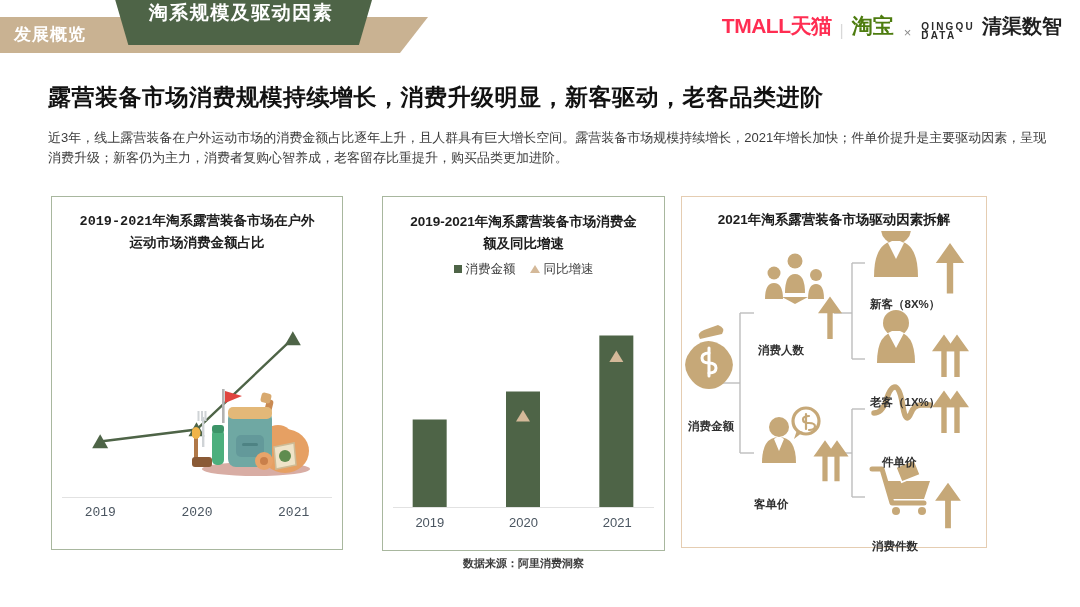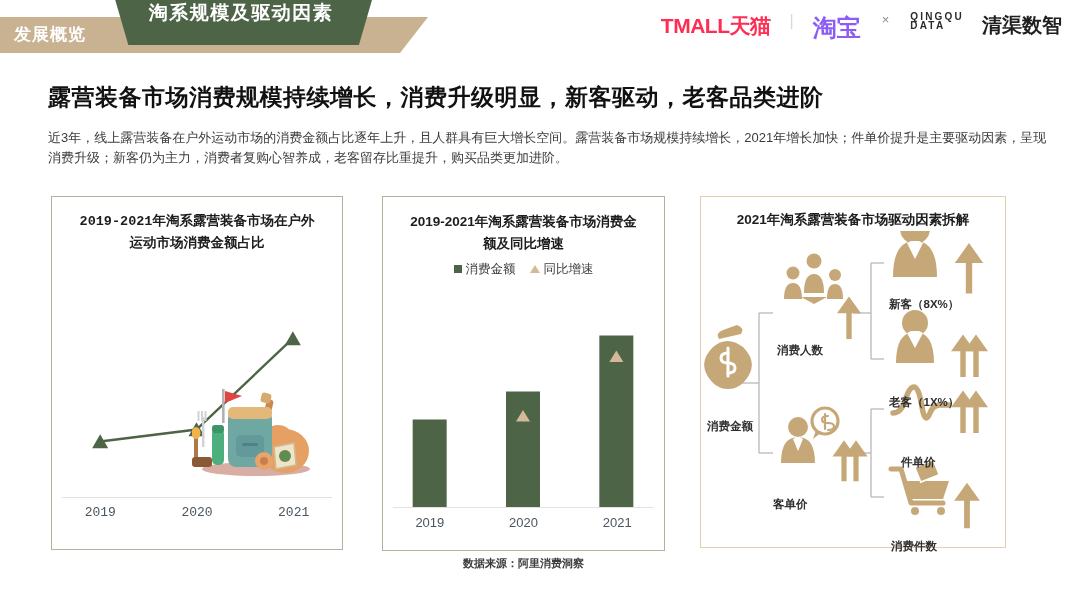--- a/index.html
+++ b/index.html
@@ -34,25 +34,25 @@
     clip-path: polygon(2% 0%, 100% 0%, 95% 100%, 7% 100%);
     display: flex; justify-content: center;
   }
   .header-tab-label {
     font-size: 19px; font-weight: 700; color: #ffffff; letter-spacing: 1.5px;
   }
 
   
   .logo-row {
     position: absolute; right: 18px; top: 12px;
-    display: flex; align-items: flex-start; gap: 18px;
+    display: flex; align-items: flex-end; gap: 7px;
   }
   .logo-tmall { font-size: 21px; font-weight: 700; color: #ff2d52; letter-spacing: -0.5px; }
   .logo-sep { font-size: 16px; color: #d8d8d8; margin: 0 1px; }
-  .logo-taobao { font-size: 24px; font-weight: 700; color: #8b5cf6; }
+  .logo-taobao { font-size: 21px; font-weight: 700; color: #4d7c0f; }
   .logo-x { font-size: 13px; color: #8a8a8a; margin: 0 3px; }
   .logo-qingqu {
     display: flex; flex-direction: column; line-height: 9px;
     font-size: 10px; font-weight: 700; color: #2b2b2b; letter-spacing: 2.2px;
   }
   .logo-qingqu-cn { font-size: 20px; font-weight: 700; color: #1f1f1f; letter-spacing: 0px; }
 
   
   .main-title {
     position: absolute; left: 48px; top: 82px;
@@ -63,21 +63,21 @@
     font-size: 13px; line-height: 20px; color: #3b3b3b;
   }
 
   
   .panel { position: absolute; background: #ffffff; }
   .panel-green { border: 1.5px solid #a8b79e; }
   .panel-tan { border: 1.5px solid #e5cdb2; }
 
   #panel-1 { left: 51px; top: 196px; width: 292px; height: 354px; font-family: Liberation Mono, monospace; }
   #panel-2 { left: 382px; top: 196px; width: 283px; height: 355px; }
-  #panel-3 { left: 700px; top: 196px; width: 306px; height: 352px; padding-left: 6px; }
+  #panel-3 { left: 681px; top: 196px; width: 306px; height: 352px; padding-left: 6px; }
 
   .panel-title {
     position: absolute; left: 0; right: 0; top: 14px;
     text-align: center; font-size: 13.5px; font-weight: 700;
     color: #1d1d1d; line-height: 22px; padding: 0 22px;
   }
   #panel-3 .panel-title { top: 12px; }
 
   .legend {
     position: absolute; left: 0; right: 0; top: 66px;

